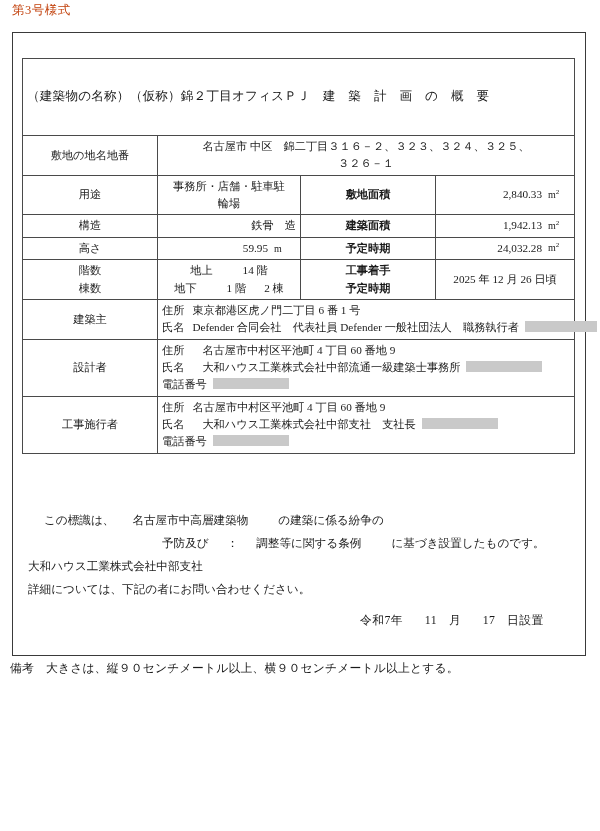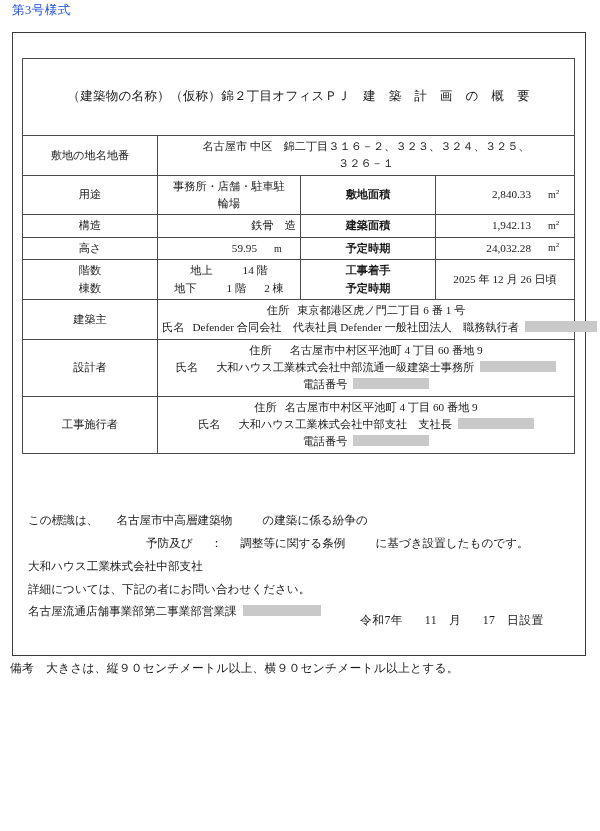--- a/index.html
+++ b/index.html
@@ -20,21 +20,21 @@
     left: 0; top: 0;
     width: 600px;
     height: 831px;
   }
   .form-no {
     position: absolute;
     left: 12px;
     top: 2px;
     font-size: 12.5px;
     letter-spacing: 0.5px;
-    color: #1d4ed8;
+    color: #c2410c;
   }
   .outer-frame {
     position: absolute;
     left: 12px;
     top: 32px;
     width: 574px;
     height: 624px;
     border: 1.6px solid #3a3a3a;
     box-sizing: border-box;
   }
@@ -49,21 +49,21 @@
     color: #1a1a1a;
   }
   .table td {
     border: 1.1px solid #4a4a4a;
     padding: 2px 4px;
     vertical-align: middle;
     line-height: 1.55;
   }
   .title-cell {
     height: 72px;
-    text-align: center;
+    text-align: left;
     font-size: 12.6px;
     letter-spacing: 0.2px;
     border-width: 1.5px !important;
   }
   .lbl {
     text-align: center;
     width: 135px;
   }
   .lbl2 {
     text-align: center;
@@ -80,55 +80,55 @@
   }
   .num-cell {
     text-align: right;
     padding-right: 6px;
     white-space: nowrap;
   }
   .unit {
     display: inline-block;
     width: 22px;
     text-align: left;
-    padding-left: 17px;
+    padding-left: 6px;
     font-size: 10px;
   }
   .sup {
     font-size: 7px;
     vertical-align: super;
   }
   .two-line {
     line-height: 1.6;
   }
   .party-cell {
     padding: 3px 4px 3px 6px;
     line-height: 1.75;
-    text-align: center;
+    text-align: left;
     margin-left: 32px;
   }
   .party-line {
     white-space: nowrap;
   }
   .redact {
     display: inline-block;
     background: #c9c9c9;
     height: 11px;
     vertical-align: -1px;
     margin-left: 6px;
   }
   .r-md { width: 72px; }
   .r-lg { width: 76px; }
   .gap-s { display: inline-block; width: 8px; }
   .gap-m { display: inline-block; width: 18px; }
   .gap-l { display: inline-block; width: 30px; }
 
   .notice {
     position: absolute;
-    left: 28px;
+    left: 44px;
     top: 510px;
     width: 530px;
     font-size: 11.6px;
     line-height: 1.95;
   }
   .notice-l2 {
     padding-left: 118px;
     font-family: Liberation Serif, serif;
   }
   .contact {
@@ -272,21 +272,20 @@
   </table>
 
   <div class="notice">
     <div><span>この標識は、</span><span class="gap-m"></span><span>名古屋市中高層建築物</span><span class="gap-l"></span><span>の建築に係る紛争の</span></div>
     <div class="notice-l2"><span>予防及び</span><span class="gap-m"></span><span>：</span><span class="gap-m"></span><span>調整等に関する条例</span><span class="gap-l"></span><span>に基づき設置したものです。</span></div>
   </div>
 
   <div class="contact">
     <div>大和ハウス工業株式会社中部支社</div>
     <div>詳細については、下記の者にお問い合わせください。</div>
-    <div><span>名古屋流通店舗事業部第二事業部営業課</span><span class="redact r-lg" style="width:78px"></span></div>
   </div>
 
   <div class="date-line">
     <span>令和7年</span><span class="gap-m"></span><span class="date-num">11</span><span class="gap-s"></span><span>月</span><span class="gap-m"></span><span class="date-num">17</span><span class="gap-s"></span><span>日設置</span>
   </div>
 
   <div class="remark">備考　大きさは、縦９０センチメートル以上、横９０センチメートル以上とする。</div>
 
   <div class="blank-area"></div>
 

